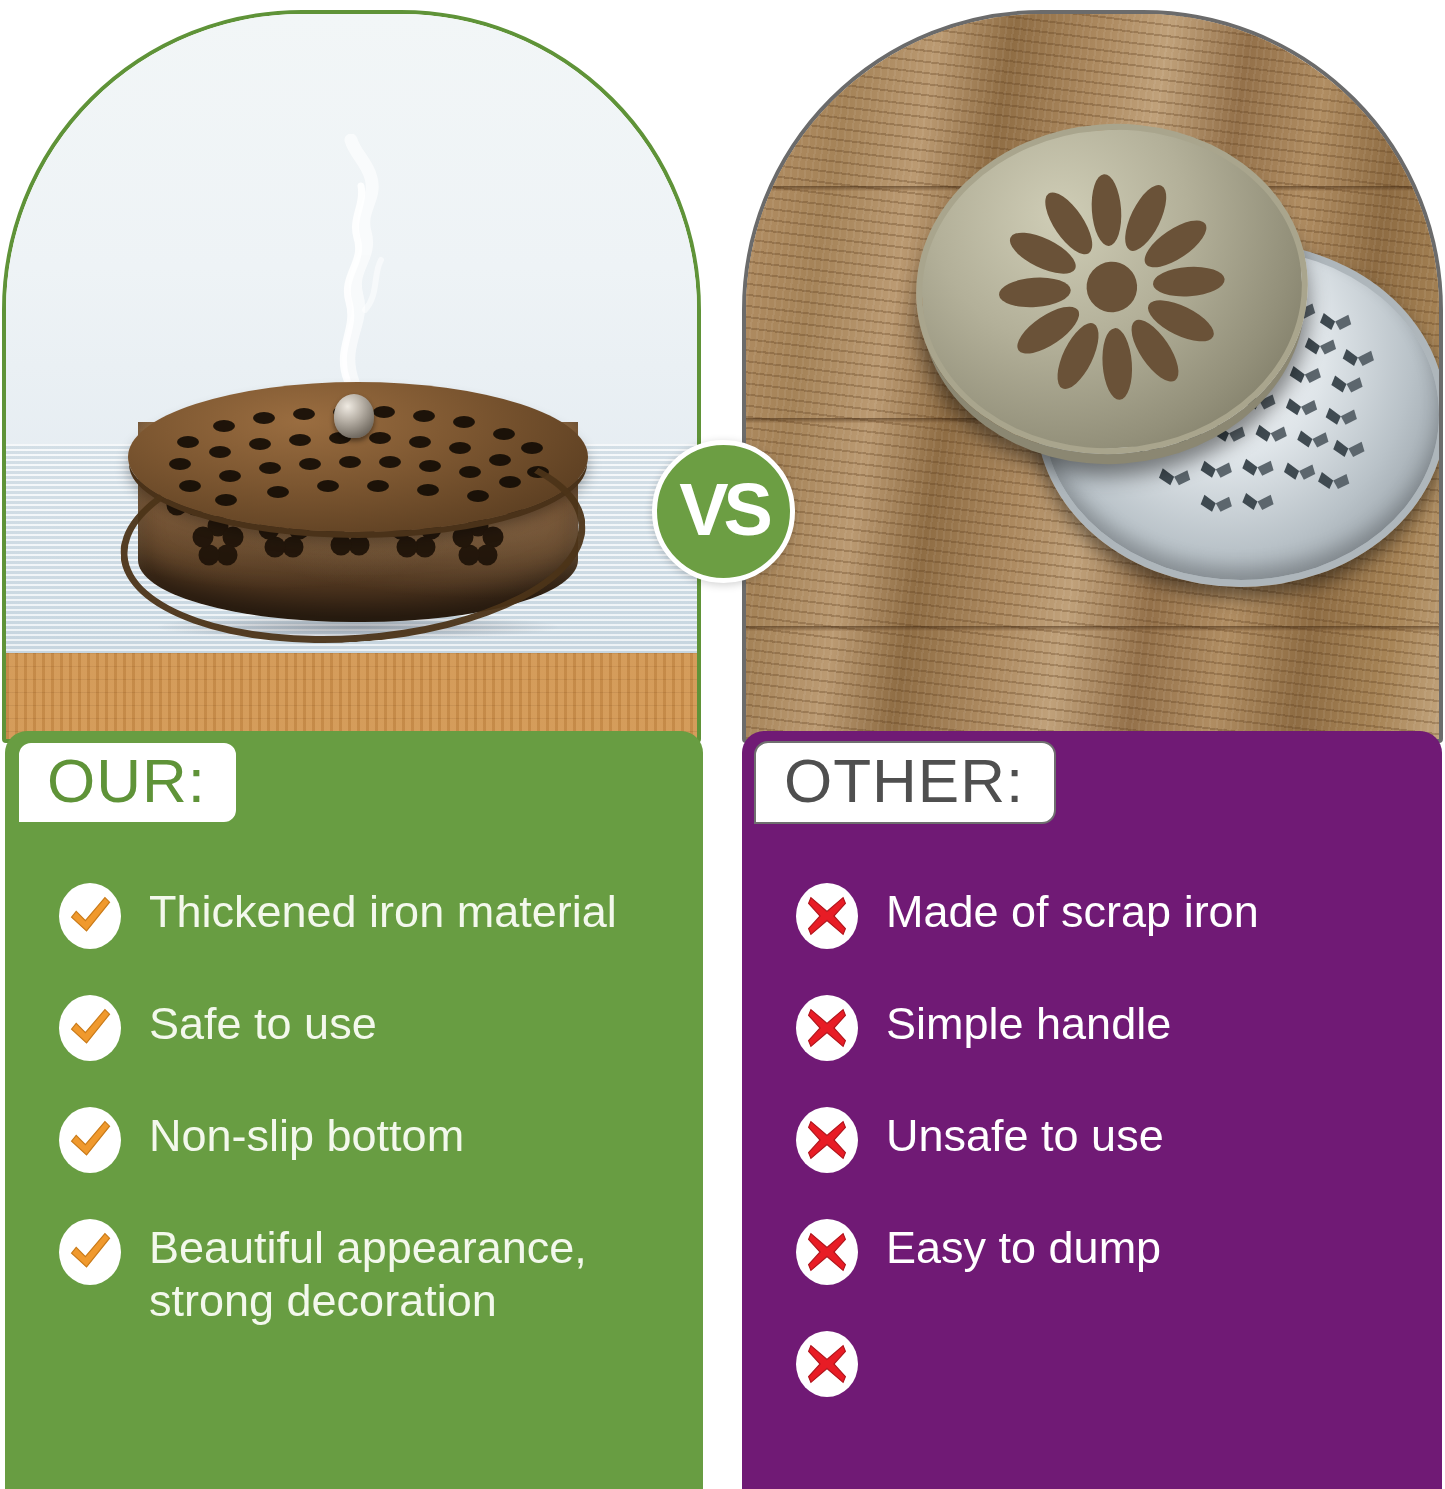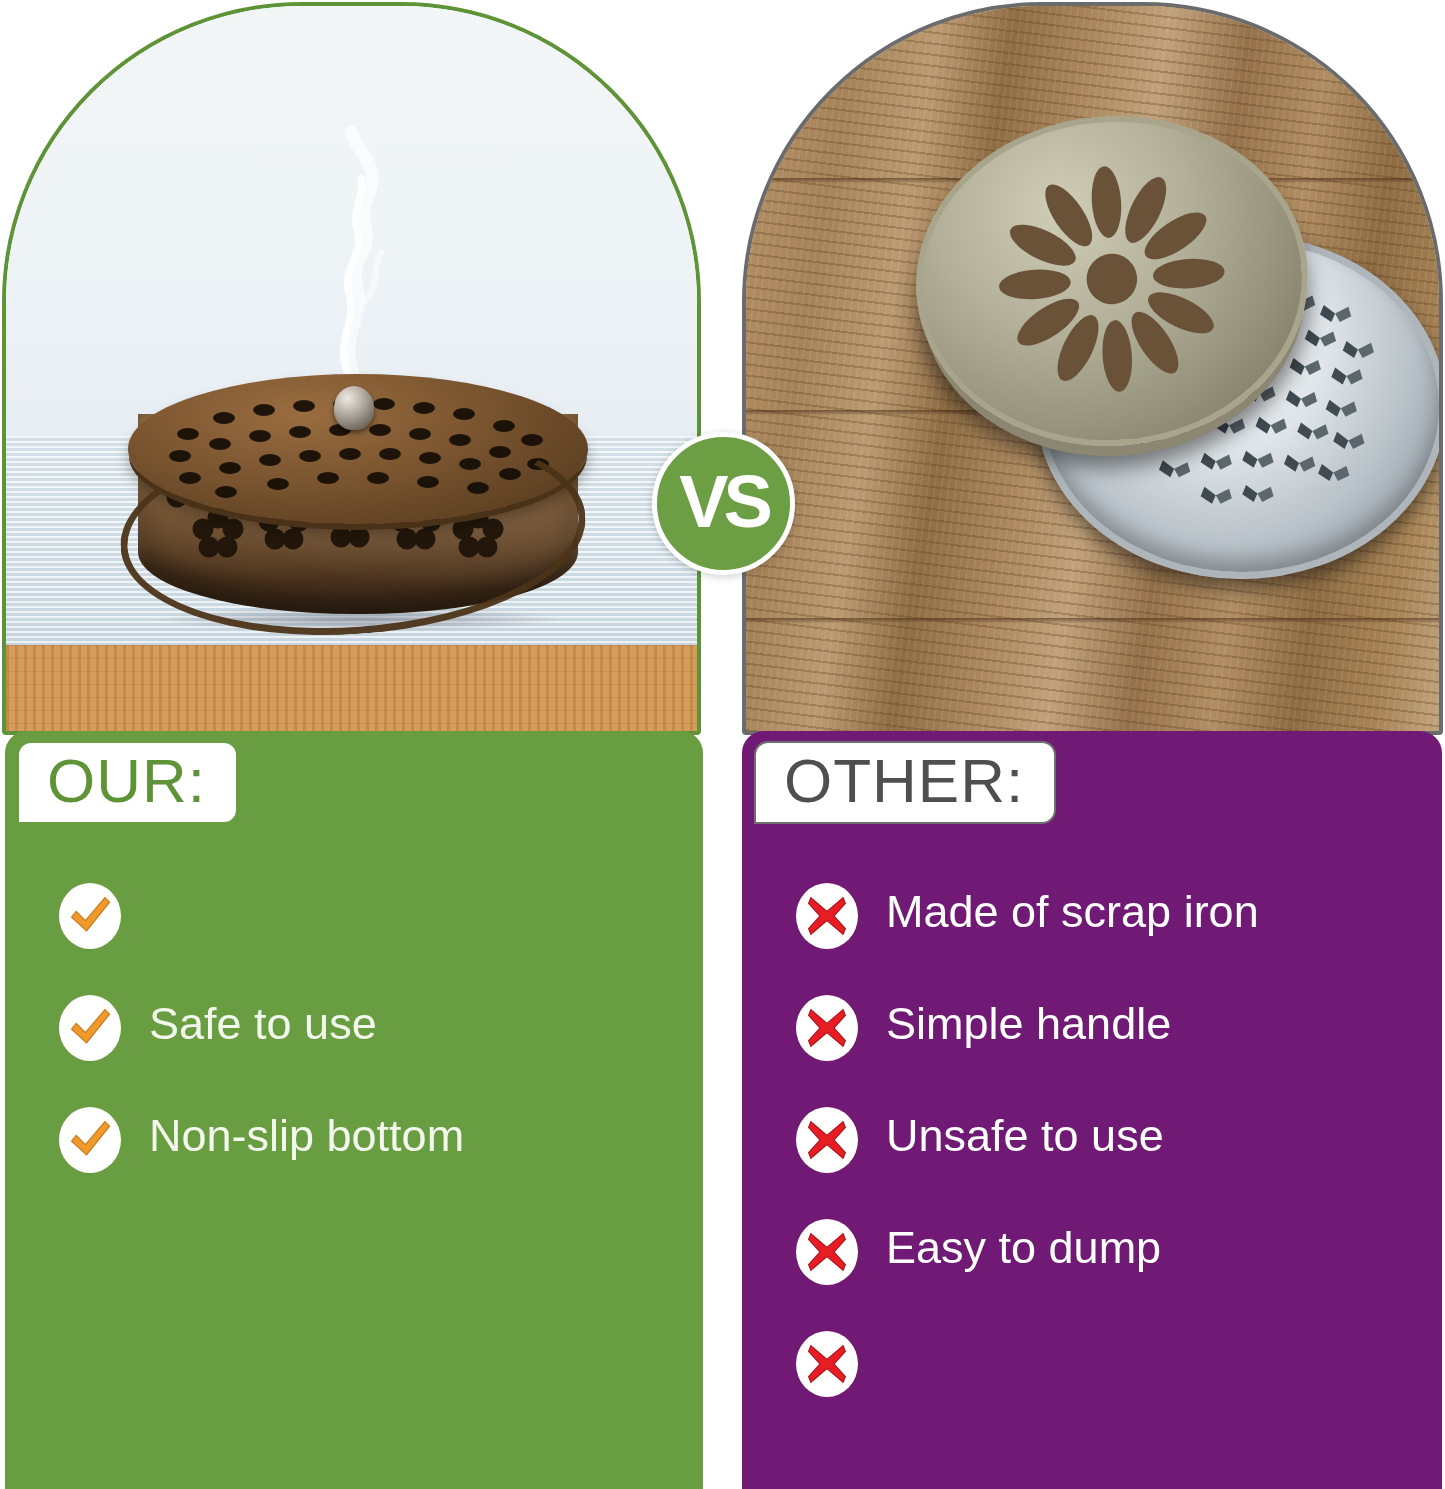--- a/index.html
+++ b/index.html
@@ -5,21 +5,21 @@
   html,body{margin:0;padding:0;background:#ffffff;}
   body{
     width:1445px;height:1489px;
     font-family:"Liberation Sans", sans-serif;
     -webkit-font-smoothing:antialiased;
     overflow:hidden;
   }
   .page{position:relative;width:1445px;height:1489px;background:#fff;}
 
   
-  .photo-row{position:absolute;left:0;top:0;width:1445px;height:740px;}
+  .photo-row{position:absolute;left:0;top:8px;width:1445px;height:740px;}
 
   .photo{
     position:absolute;top:2px;height:733px;
     overflow:hidden;
     border-radius:300px 300px 4px 4px;
     box-sizing:border-box;
   }
   .photo-left{left:2px;width:699px;border:4px solid #5f9338;}
   .photo-right{left:742px;width:701px;border:4px solid #6b6b6b;}
 
@@ -433,36 +433,46 @@
     <div class="tag tag-our">
       <span>OUR:</span>
     </div>
     <div class="list">
       <div class="row">
         <div class="badge">
           <svg viewBox="0 0 40 40">
               <path d="M4 21 L8 16 L16 24 L33 4 L37 8 L17 33 Z" fill="#f0992d" stroke="#c97a18" stroke-width="1"></path>
             </svg>
         </div>
+        <div class="row-text">Thickened iron material</div>
       </div>
       <div class="row">
         <div class="badge">
           <svg viewBox="0 0 40 40">
               <path d="M4 21 L8 16 L16 24 L33 4 L37 8 L17 33 Z" fill="#f0992d" stroke="#c97a18" stroke-width="1"></path>
             </svg>
         </div>
         <div class="row-text">Safe to use</div>
       </div>
       <div class="row">
         <div class="badge">
           <svg viewBox="0 0 40 40">
               <path d="M4 21 L8 16 L16 24 L33 4 L37 8 L17 33 Z" fill="#f0992d" stroke="#c97a18" stroke-width="1"></path>
             </svg>
         </div>
         <div class="row-text">Non-slip bottom</div>
+      </div>
+      <div class="row">
+        <div class="badge">
+          <svg viewBox="0 0 40 40">
+              <path d="M4 21 L8 16 L16 24 L33 4 L37 8 L17 33 Z" fill="#f0992d" stroke="#c97a18" stroke-width="1"></path>
+            </svg>
+        </div>
+        <div class="row-text">Beautiful appearance,
+strong decoration</div>
       </div>
     </div>
   </div>
 
   <div class="panel panel-other">
     <div class="tag tag-other">
       <span>OTHER:</span>
     </div>
     <div class="list">
       <div class="row">

